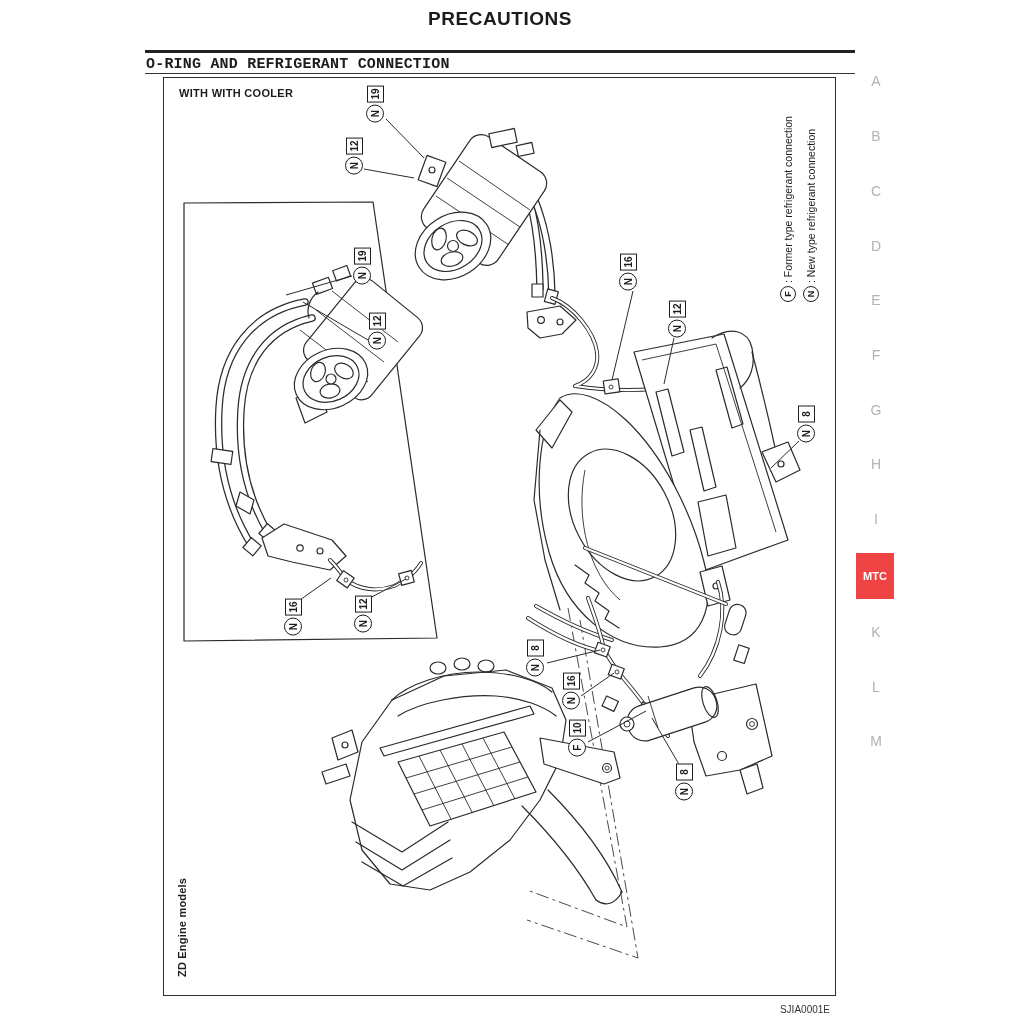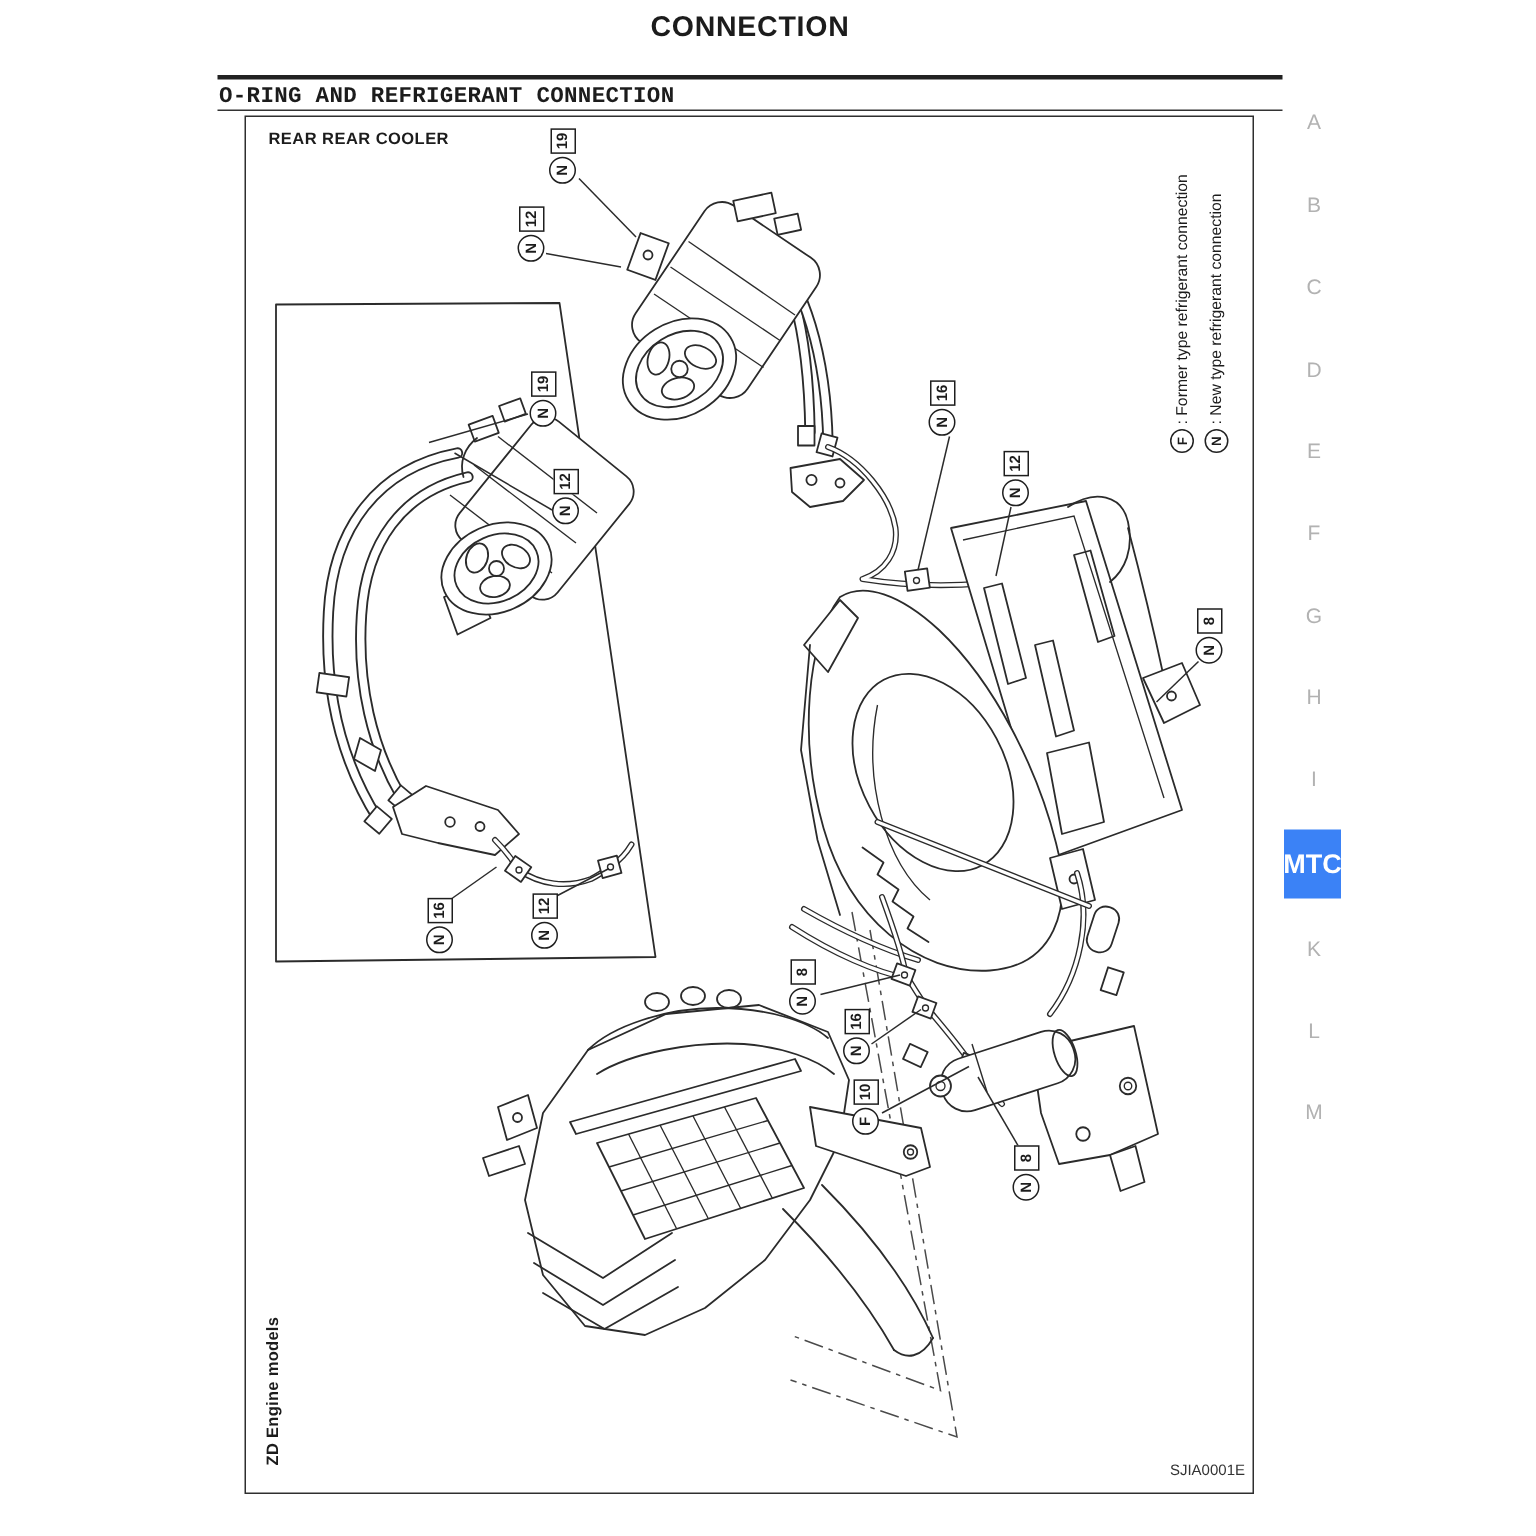--- a/index.html
+++ b/index.html
@@ -9,54 +9,54 @@
   }
   .abs{position:absolute;}
   
   .page-title{left:0;top:8px;width:1000px;text-align:center;font-size:19px;font-weight:bold;letter-spacing:.5px;}
   .rule-thick{left:145px;top:50px;width:710px;height:3px;background:#222;}
   .section-heading{left:146px;top:56px;font-size:15px;font-weight:bold;letter-spacing:.2px;font-family:Liberation Mono, monospace;}
   .rule-thin{left:145px;top:73px;width:710px;height:1px;background:#333;}
   
   .figure-box{left:163px;top:77px;width:671px;height:917px;border:1.5px solid #2e2e2e;background:#fff;}
   .with-rear{left:179px;top:87px;font-size:11px;font-weight:bold;letter-spacing:.3px;}
-  .figure-code{left:740px;top:975px;width:90px;text-align:right;font-size:10px;color:#333;}
+  .figure-code{left:740px;top:1004px;width:90px;text-align:right;font-size:10px;color:#333;}
   .vlabel{position:absolute;transform-origin:0 0;transform:rotate(-90deg);font-size:11px;font-weight:bold;white-space:nowrap;letter-spacing:.2px;}
   
   .legend-item{position:absolute;display:flex;align-items:center;gap:3px;transform-origin:0 0;transform:rotate(-90deg);font-size:10.5px;white-space:nowrap;}
   .legend-circle{width:14px;height:14px;border:1.5px solid #222;border-radius:50%;display:flex;align-items:center;justify-content:center;font-size:9px;font-weight:bold;background:#fff;flex:0 0 auto;}
   
   .callout{position:absolute;display:flex;align-items:center;gap:2px;transform:translate(-50%,-50%) rotate(-90deg);}
   .c-circle{width:16px;height:16px;border:1.6px solid #1e1e1e;border-radius:50%;display:flex;align-items:center;justify-content:center;font-size:10px;font-weight:bold;background:#fff;flex:0 0 auto;}
   .c-box{border:1.4px solid #1e1e1e;padding:0 2px;height:15px;min-width:11px;display:flex;align-items:center;justify-content:center;font-size:10px;font-weight:bold;background:#fff;}
   
   .side-letter{position:absolute;left:856px;width:40px;text-align:center;font-size:14px;color:#b2b2b2;cursor:pointer;}
-  .mtc{left:856px;top:553px;width:38px;height:46px;background:#3b82f6;color:#fff;font-size:18px;font-weight:bold;display:flex;align-items:center;justify-content:center;cursor:pointer;}
+  .mtc{left:856px;top:553px;width:38px;height:46px;background:#ef4444;color:#fff;font-size:11px;font-weight:bold;display:flex;align-items:center;justify-content:center;cursor:pointer;}
   
   svg.art{position:absolute;left:0;top:0;pointer-events:none;}
   .ln{stroke:#2b2b2b;stroke-width:1.2;fill:none;stroke-linecap:round;stroke-linejoin:round;}
   .fw{fill:#fff;}
   .o8{stroke:#2b2b2b;stroke-width:7.5;fill:none;stroke-linecap:round;}
   .i8{stroke:#fff;stroke-width:5;fill:none;stroke-linecap:round;}
   .o4{stroke:#2b2b2b;stroke-width:4;fill:none;stroke-linecap:round;stroke-linejoin:round;}
   .i4{stroke:#fff;stroke-width:2.2;fill:none;stroke-linecap:round;stroke-linejoin:round;}
   .thin{stroke:#2b2b2b;stroke-width:.9;fill:none;}
   .dash{stroke:#4a4a4a;stroke-width:1;fill:none;stroke-dasharray:13 4 3 4;}
   .leader{stroke:#2b2b2b;stroke-width:1;fill:none;}
 </style>
 </head>
 <body>
 
-<div class="abs page-title">CONNECTION</div>
+<div class="abs page-title">PRECAUTIONS</div>
 <div class="abs rule-thick"></div>
 <div class="abs section-heading">O-RING AND REFRIGERANT CONNECTION</div>
 <div class="abs rule-thin"></div>
 
 <div class="abs figure-box"></div>
-<div class="abs with-rear">REAR REAR COOLER</div>
+<div class="abs with-rear">WITH WITH COOLER</div>
 <div class="abs figure-code">SJIA0001E</div>
 
 <div class="vlabel" style="left:193px;top:637px;">KA Engine models</div>
 <div class="vlabel" style="left:176px;top:977px;">ZD Engine models</div>
 
 <div class="legend-item" style="left:780px;top:302px;">
   <span class="legend-circle">F</span>
   <span>: Former type refrigerant connection</span>
 </div>
 <div class="legend-item" style="left:803px;top:302px;">

